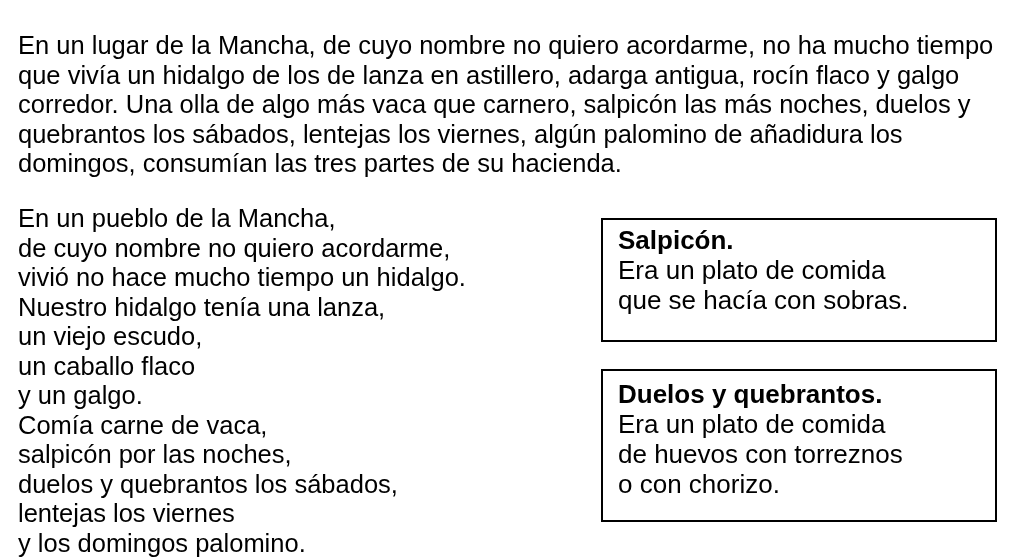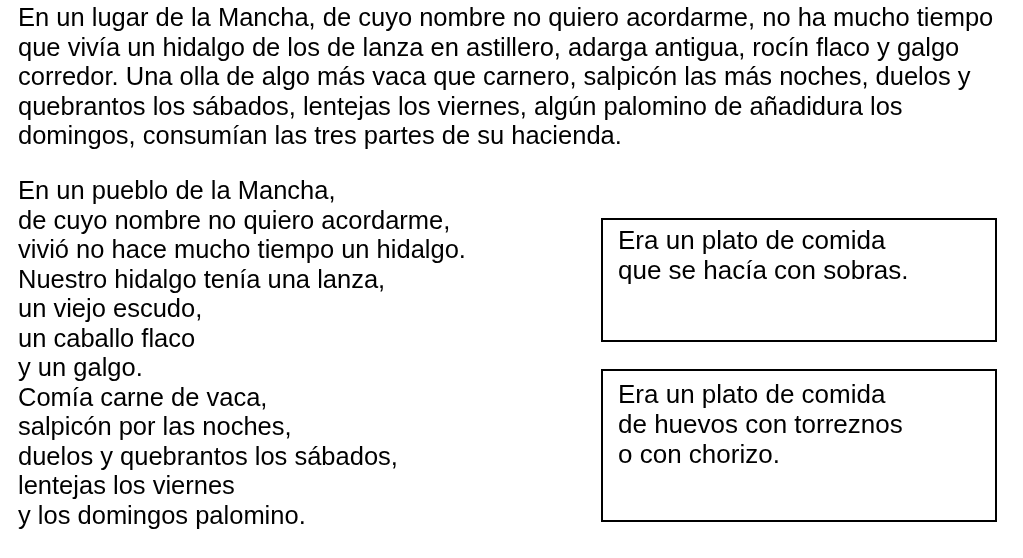--- a/index.html
+++ b/index.html
@@ -12,20 +12,21 @@
     position: relative;
     width: 1023px;
     height: 558px;
     background: #ffffff;
     overflow: hidden;
   }
   .textblock {
     position: absolute;
     white-space: pre-line;
     color: #000000;
+    margin-top: 28px;
   }
   .intro-paragraph {
     left: 18px;
     top: 3px;
     width: 990px;
     font-size: 25.5px;
     line-height: 29.5px;
     font-style: normal;
   }
   .adaptation-poem {
@@ -80,23 +81,25 @@
 un viejo escudo,
 un caballo flaco
 y un galgo.
 Comía carne de vaca,
 salpicón por las noches,
 duelos y quebrantos los sábados,
 lentejas los viernes
 y los domingos palomino.</div>
 
   <div class="def-box box-salpicon">
+    <div class="def-term">Salpicón.</div>
     <div class="def-lines">Era un plato de comida
 que se hacía con sobras.</div>
   </div>
 
   <div class="def-box box-duelos">
+    <div class="def-term">Duelos y quebrantos.</div>
     <div class="def-lines">Era un plato de comida
 de huevos con torreznos
 o con chorizo.</div>
   </div>
 
 </div>
 
 </body></html>

